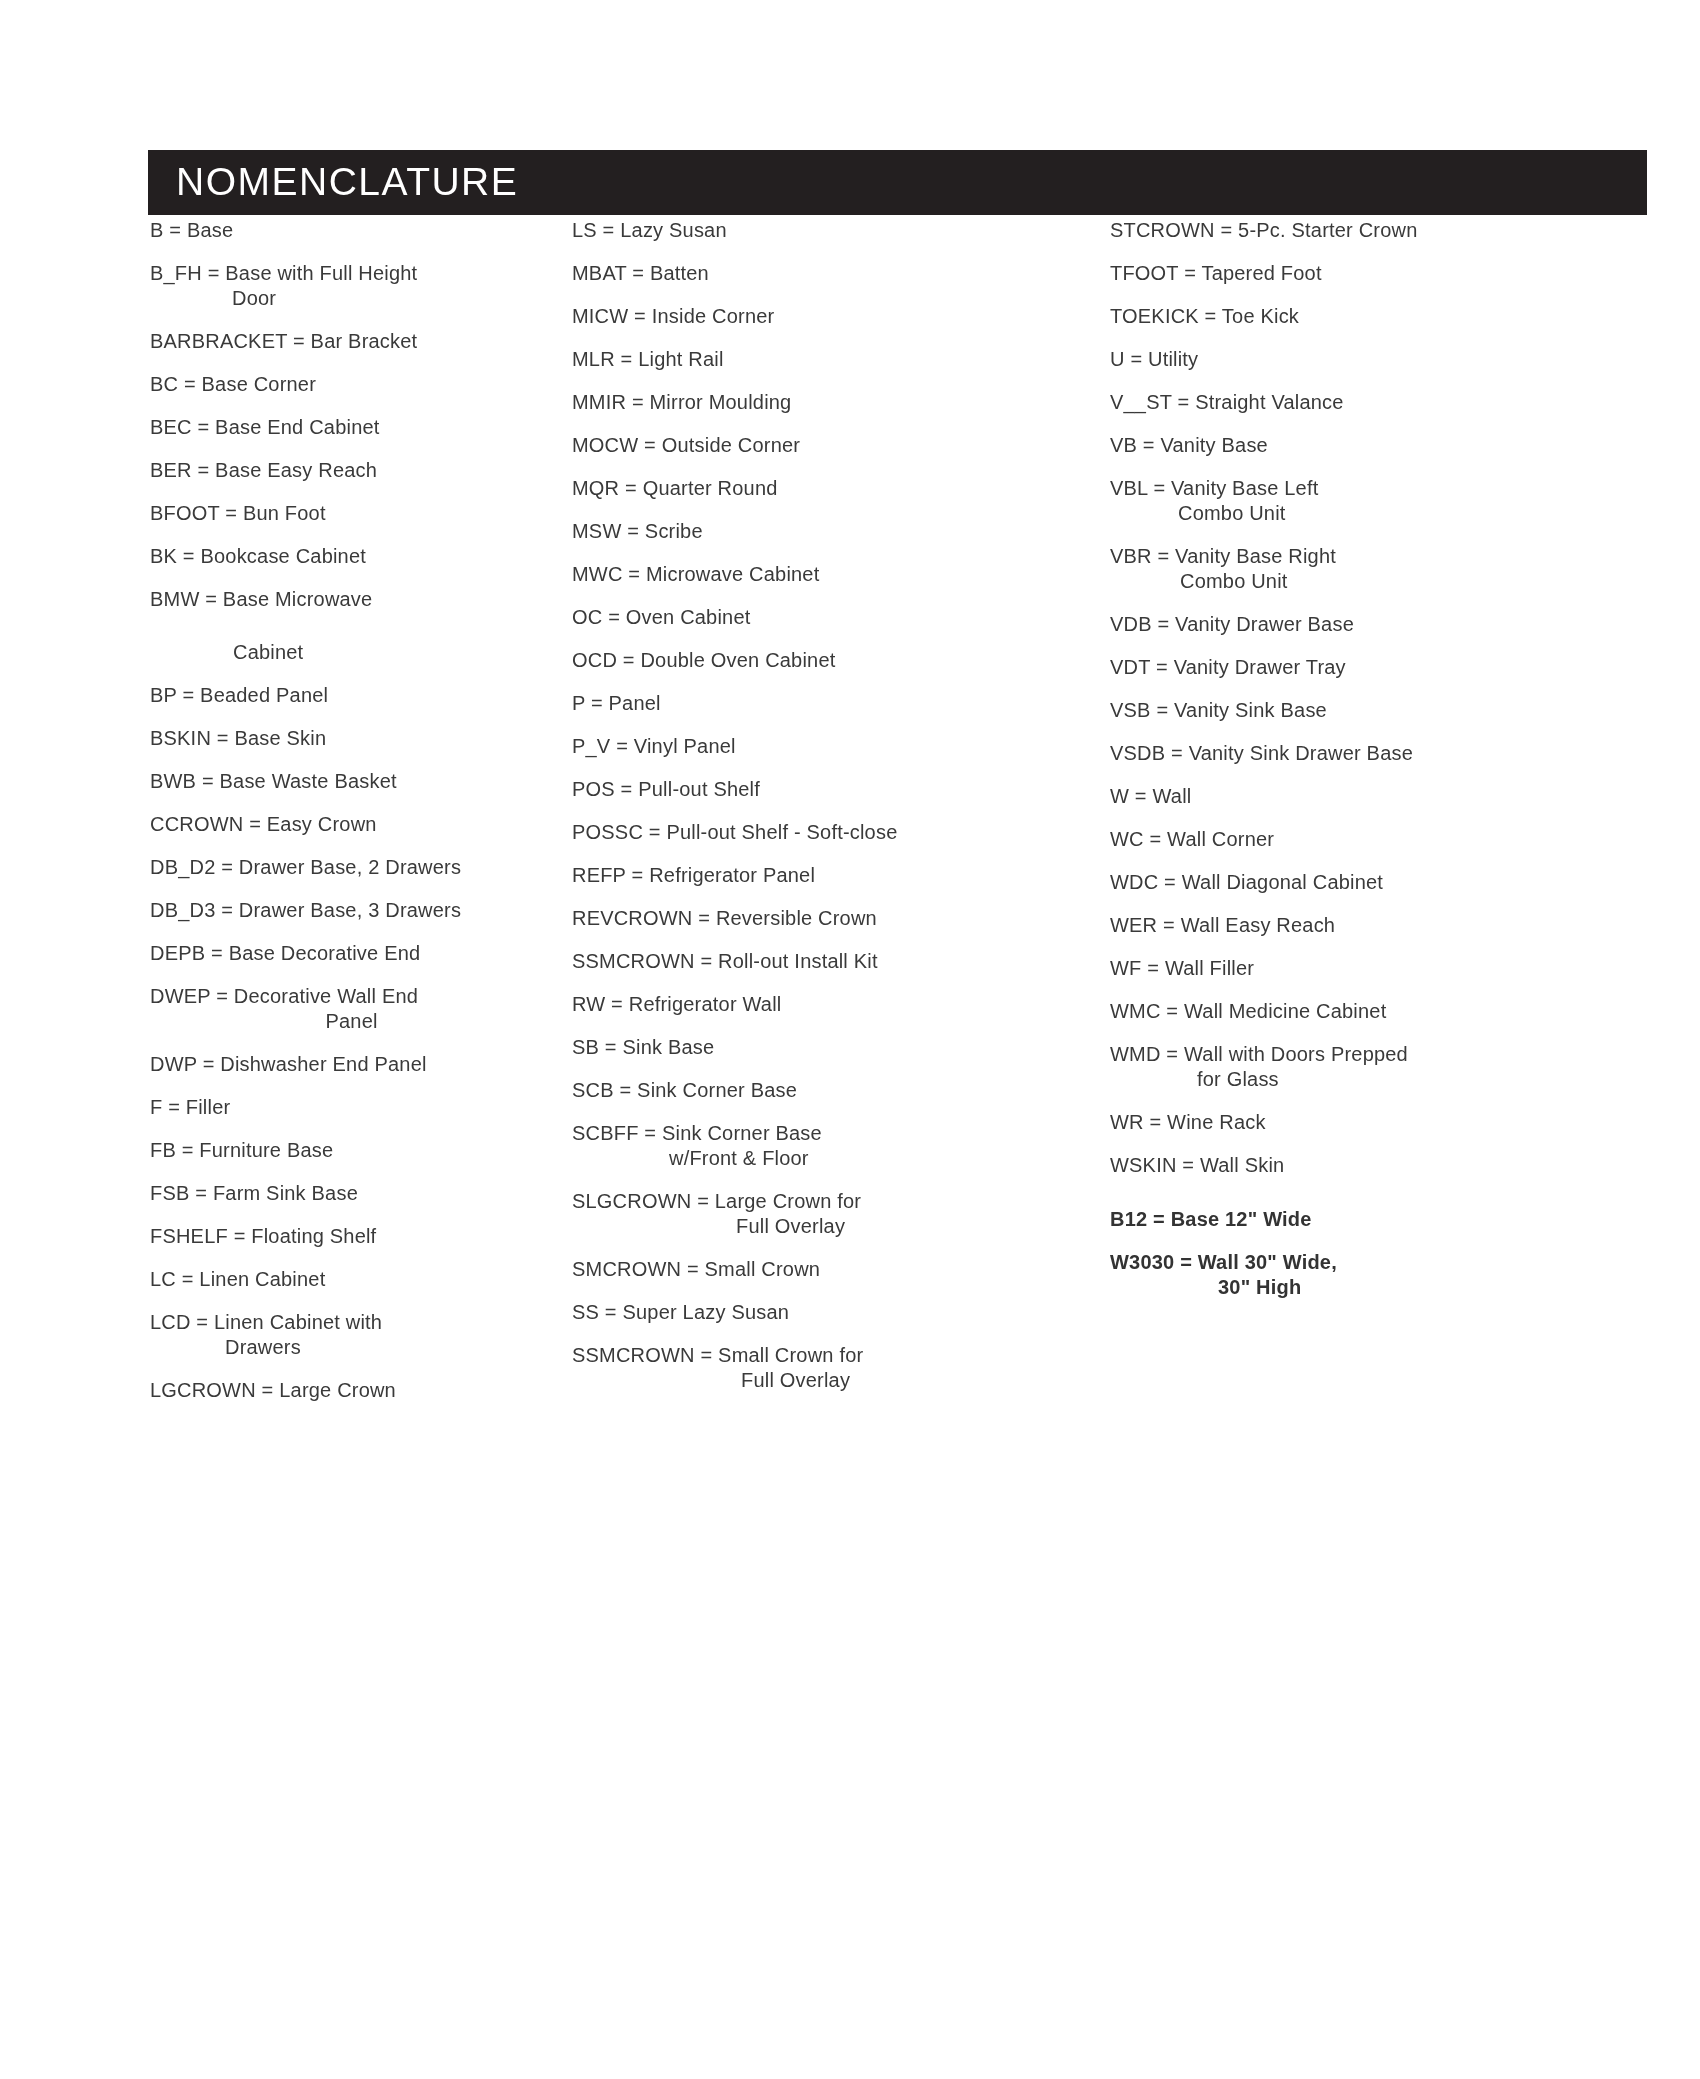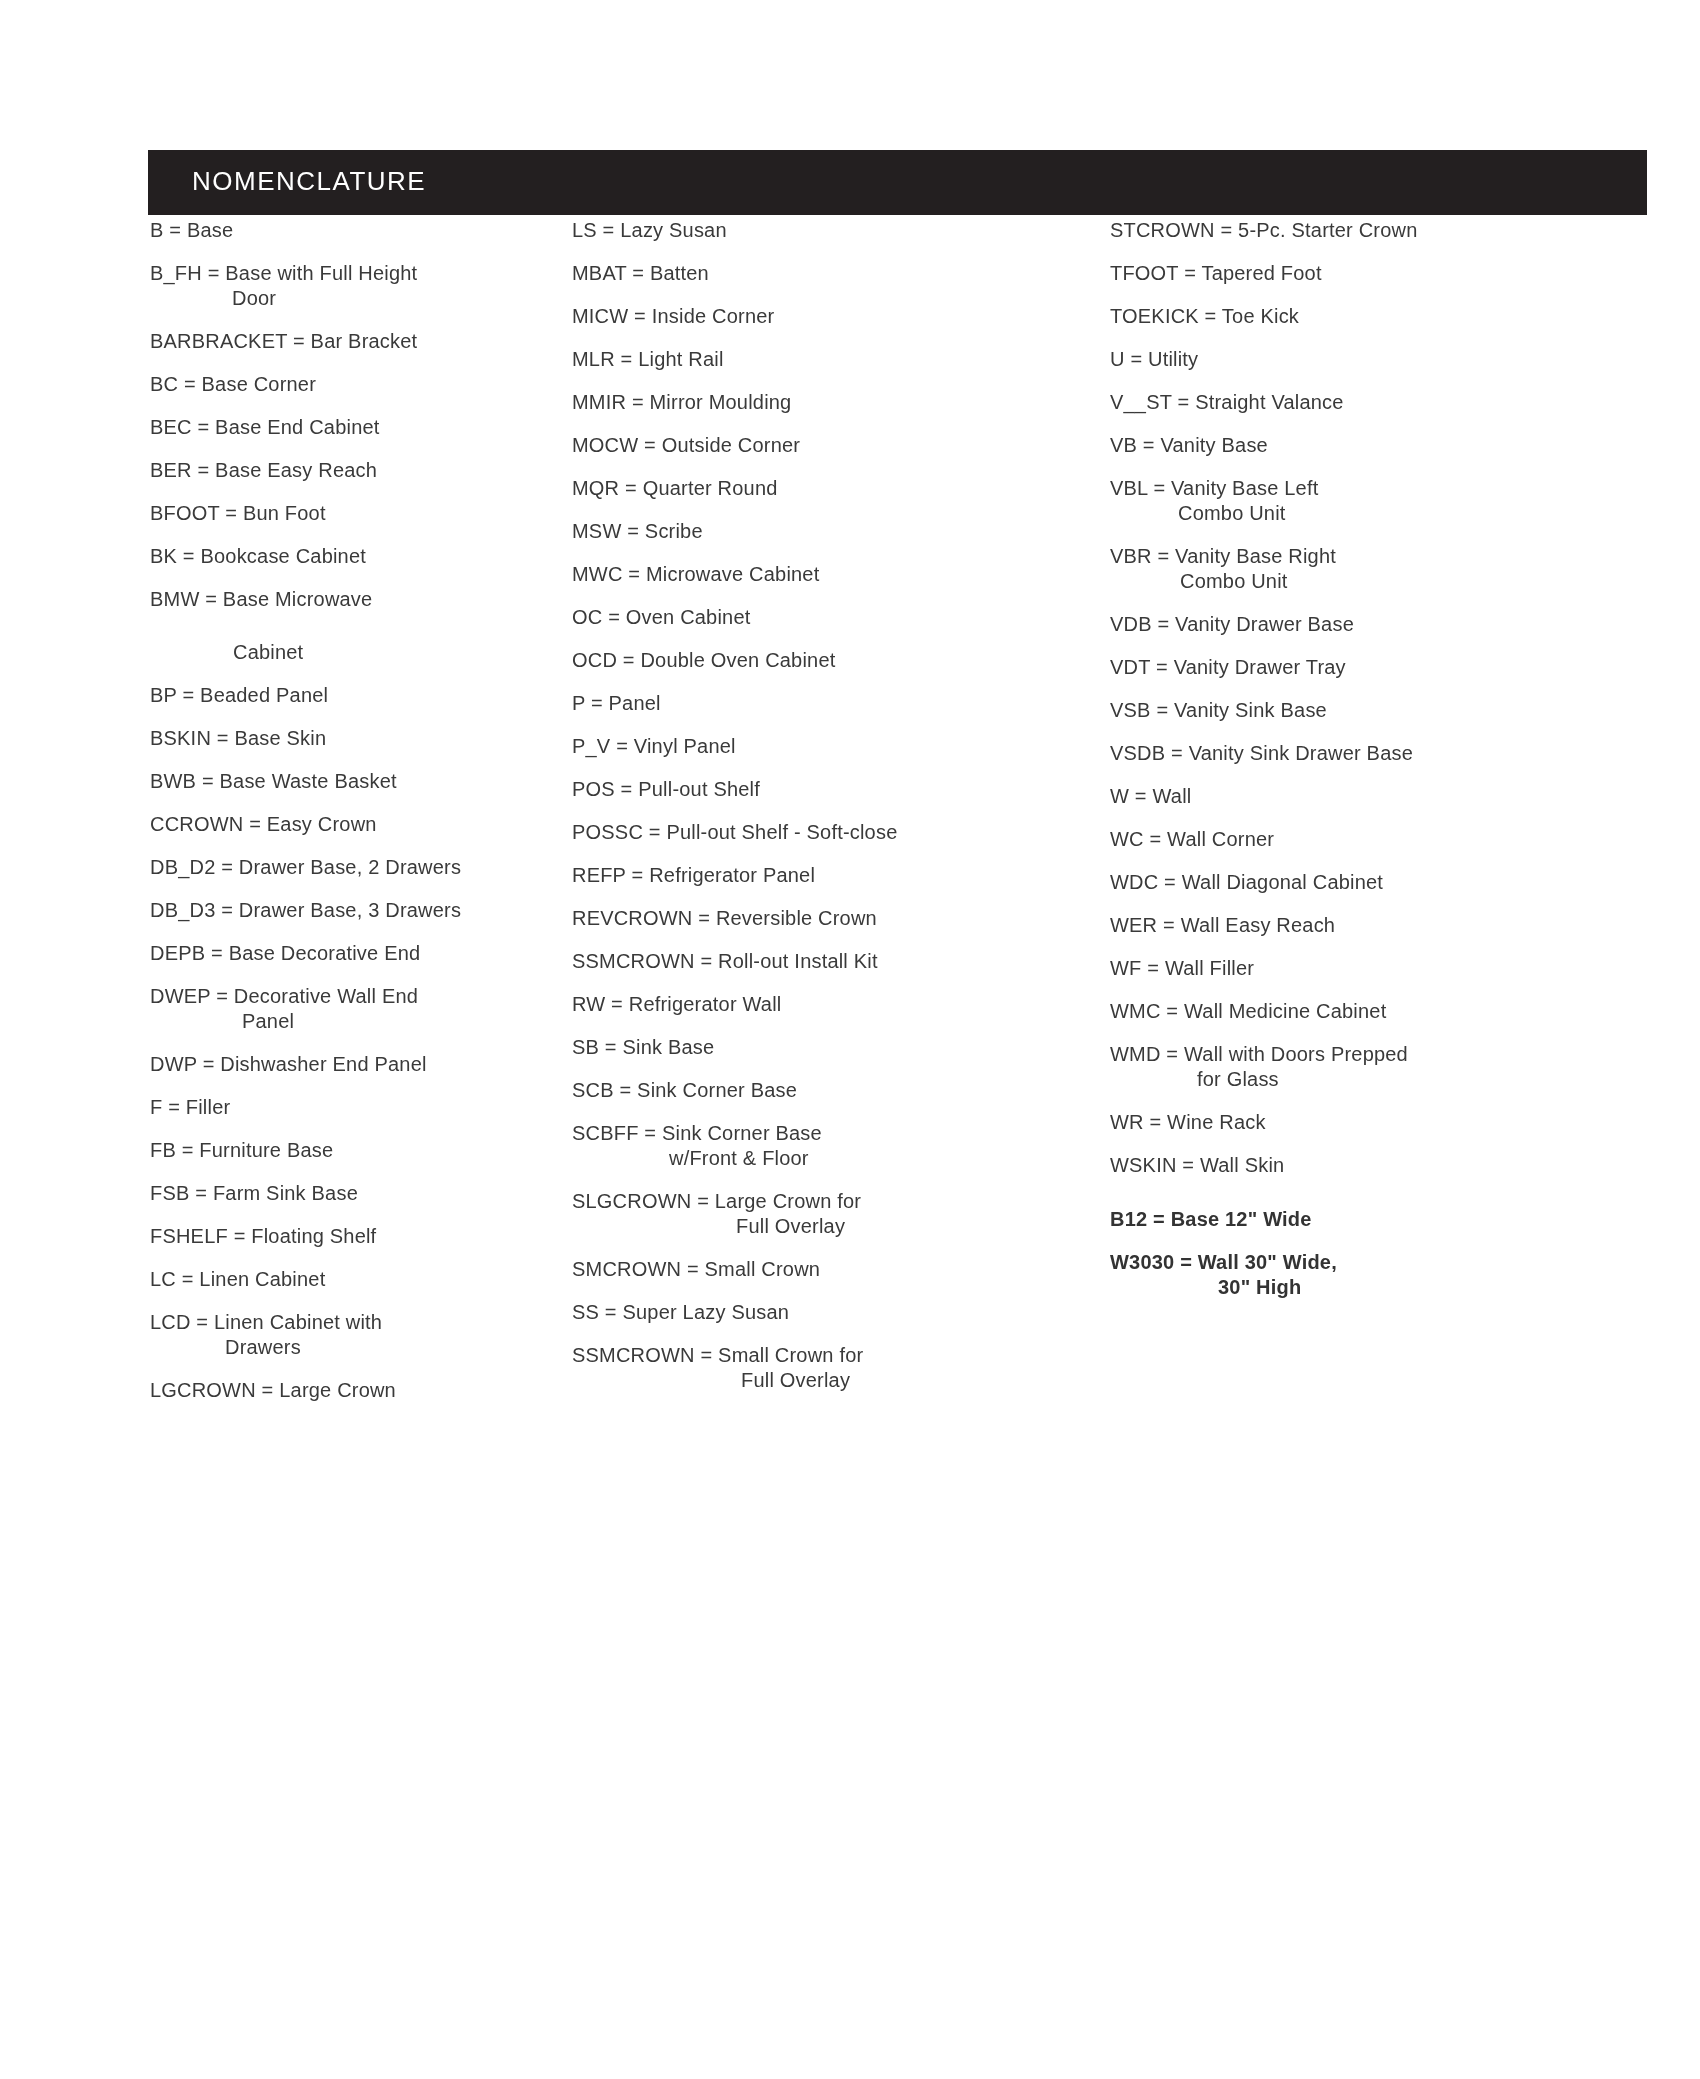--- a/index.html
+++ b/index.html
@@ -20,24 +20,24 @@
     left: 148px;
     top: 150px;
     width: 1499px;
     height: 65px;
     background: #231f20;
     display: flex;
     align-items: center;
   }
   .header-title {
     color: #ffffff;
-    font-size: 26px;
+    font-size: 39px;
     font-weight: 400;
     letter-spacing: 1.5px;
-    padding-left: 44px;
+    padding-left: 28px;
     padding-bottom: 2px;
   }
   .col {
     position: absolute;
     top: 218px;
     font-size: 20px;
     line-height: 25px;
     color: #3a3a3a;
     white-space: nowrap;
     letter-spacing: 0.2px;
@@ -105,21 +105,21 @@
         <span class="line1">DB_D2 = Drawer Base, 2 Drawers</span>
       </div>
       <div class="item">
         <span class="line1">DB_D3 = Drawer Base, 3 Drawers</span>
       </div>
       <div class="item">
         <span class="line1">DEPB = Base Decorative End</span>
       </div>
       <div class="item">
         <span class="line1">DWEP = Decorative Wall End</span>
-        <span class="line2" style="padding-left: 92px;">Panel</span>
+        <span class="line2" style="padding-left: 92px; text-align: center;">Panel</span>
       </div>
       <div class="item">
         <span class="line1">DWP = Dishwasher End Panel</span>
       </div>
       <div class="item">
         <span class="line1">F = Filler</span>
       </div>
       <div class="item">
         <span class="line1">FB = Furniture Base</span>
       </div>

